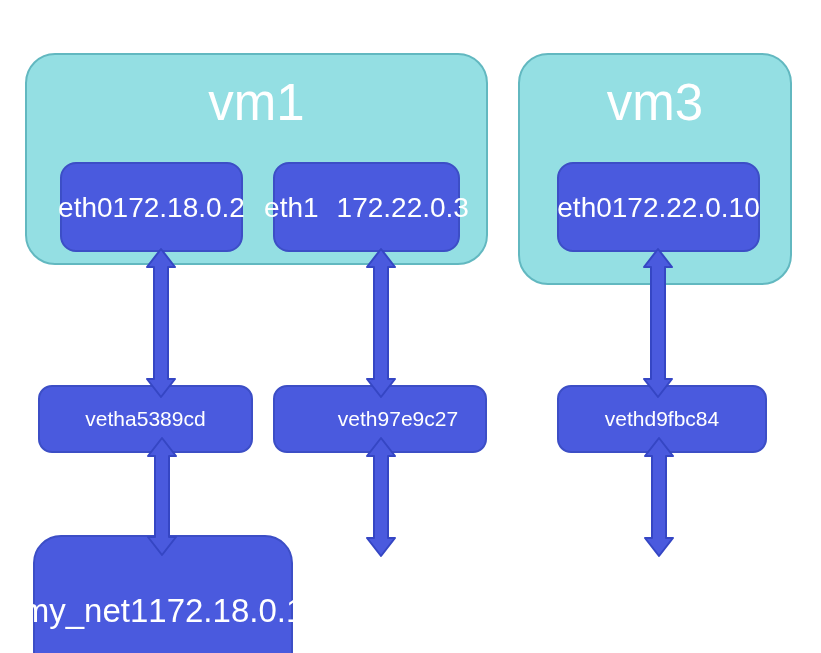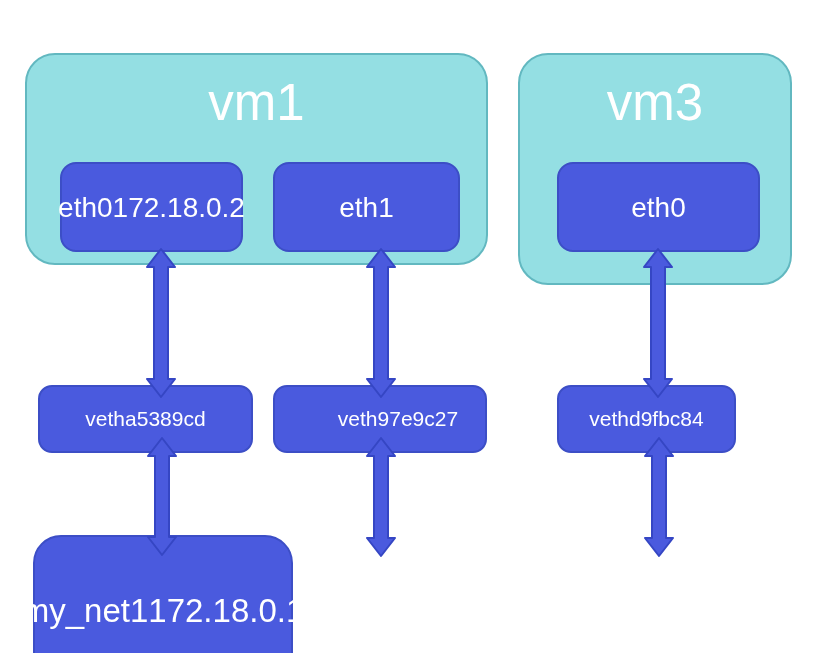--- a/index.html
+++ b/index.html
@@ -82,35 +82,37 @@
     <div class="vm-title">vm3</div>
   </div>
 
   <div class="node iface" style="left:60px; top:119px; width:183px; height:90px;">
     <div>eth0</div>
     <div>172.18.0.2</div>
   </div>
 
   <div class="node iface" style="left:273px; top:119px; width:187px; height:90px;gap:18px;">
     <div>eth1</div>
+    <div>172.22.0.3</div>
   </div>
 
   <div class="node iface" style="left:557px; top:119px; width:203px; height:90px;">
     <div>eth0</div>
+    <div>172.22.0.10</div>
   </div>
 
   <div class="node veth" style="left:38px; top:342px; width:215px; height:68px;">
     <div>vetha5389cd</div>
   </div>
 
   <div class="node veth" style="left:273px; top:342px; width:214px; height:68px;padding-left:36px;">
     <div>veth97e9c27</div>
   </div>
 
-  <div class="node veth" style="left:557px; top:342px; width:179px; height:68px;">
+  <div class="node veth" style="left:557px; top:342px; width:210px; height:68px;">
     <div>vethd9fbc84</div>
   </div>
 
   <div class="node net" style="left:33px; top:492px; width:260px; height:151px;">
     <div>my_net1</div>
     <div>172.18.0.1</div>
   </div>
 
 
   <svg class="arrow-layer" viewBox="0 0 821 653">

